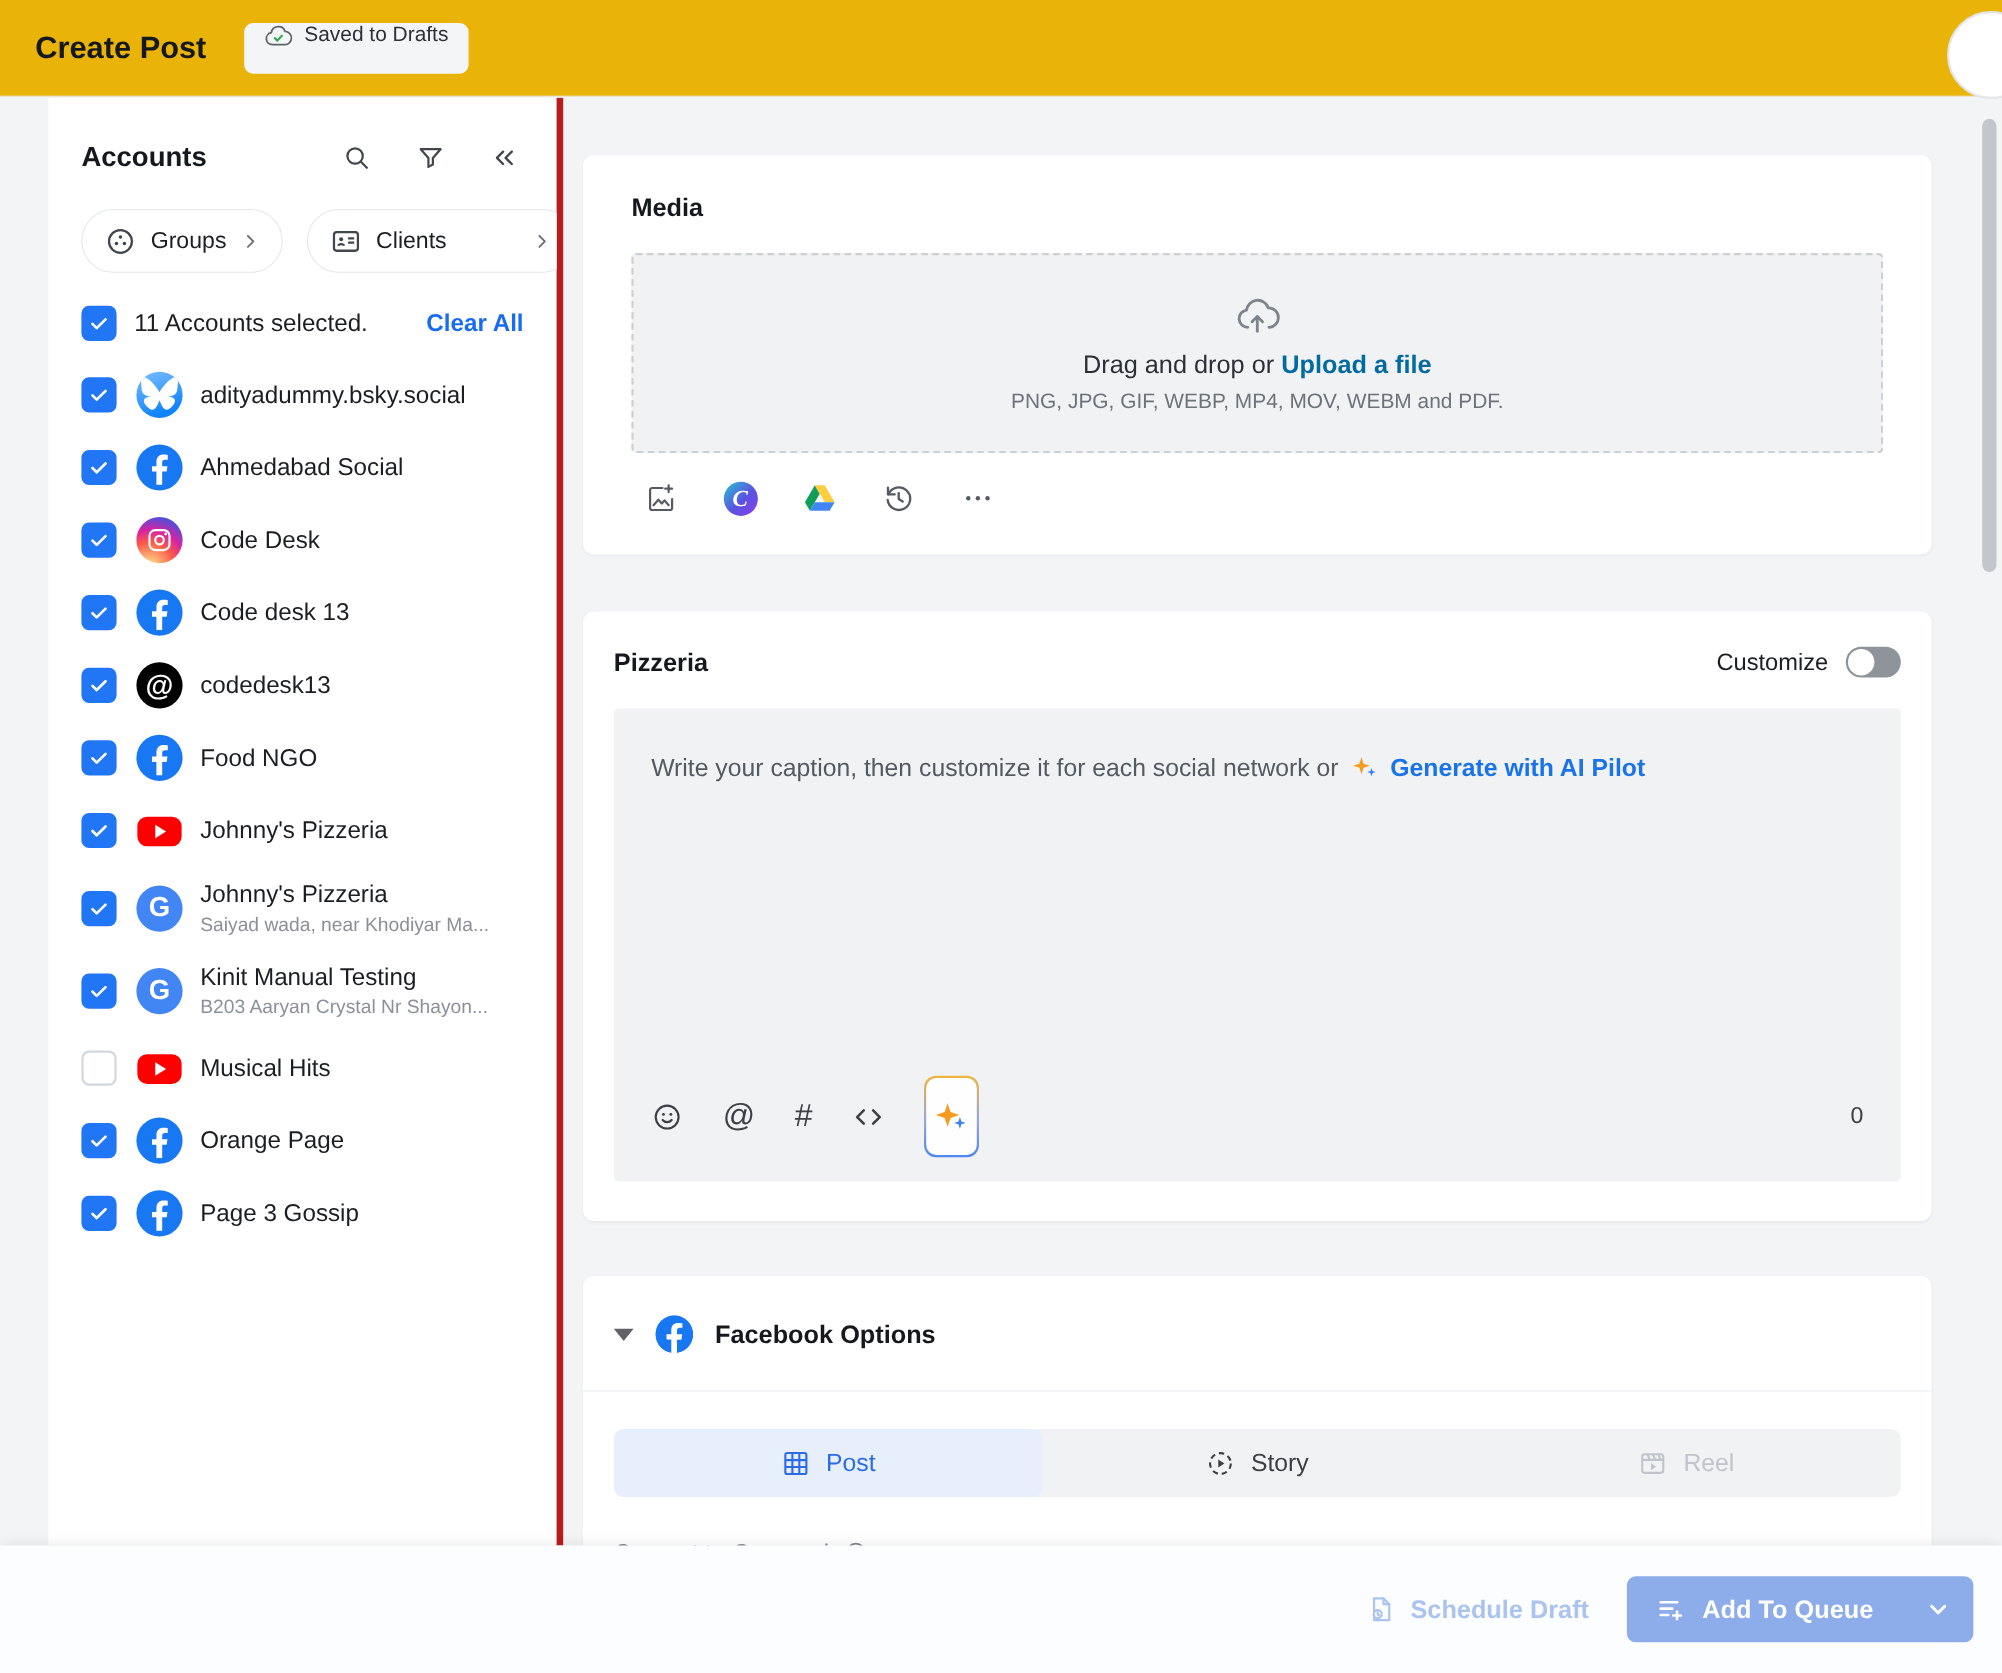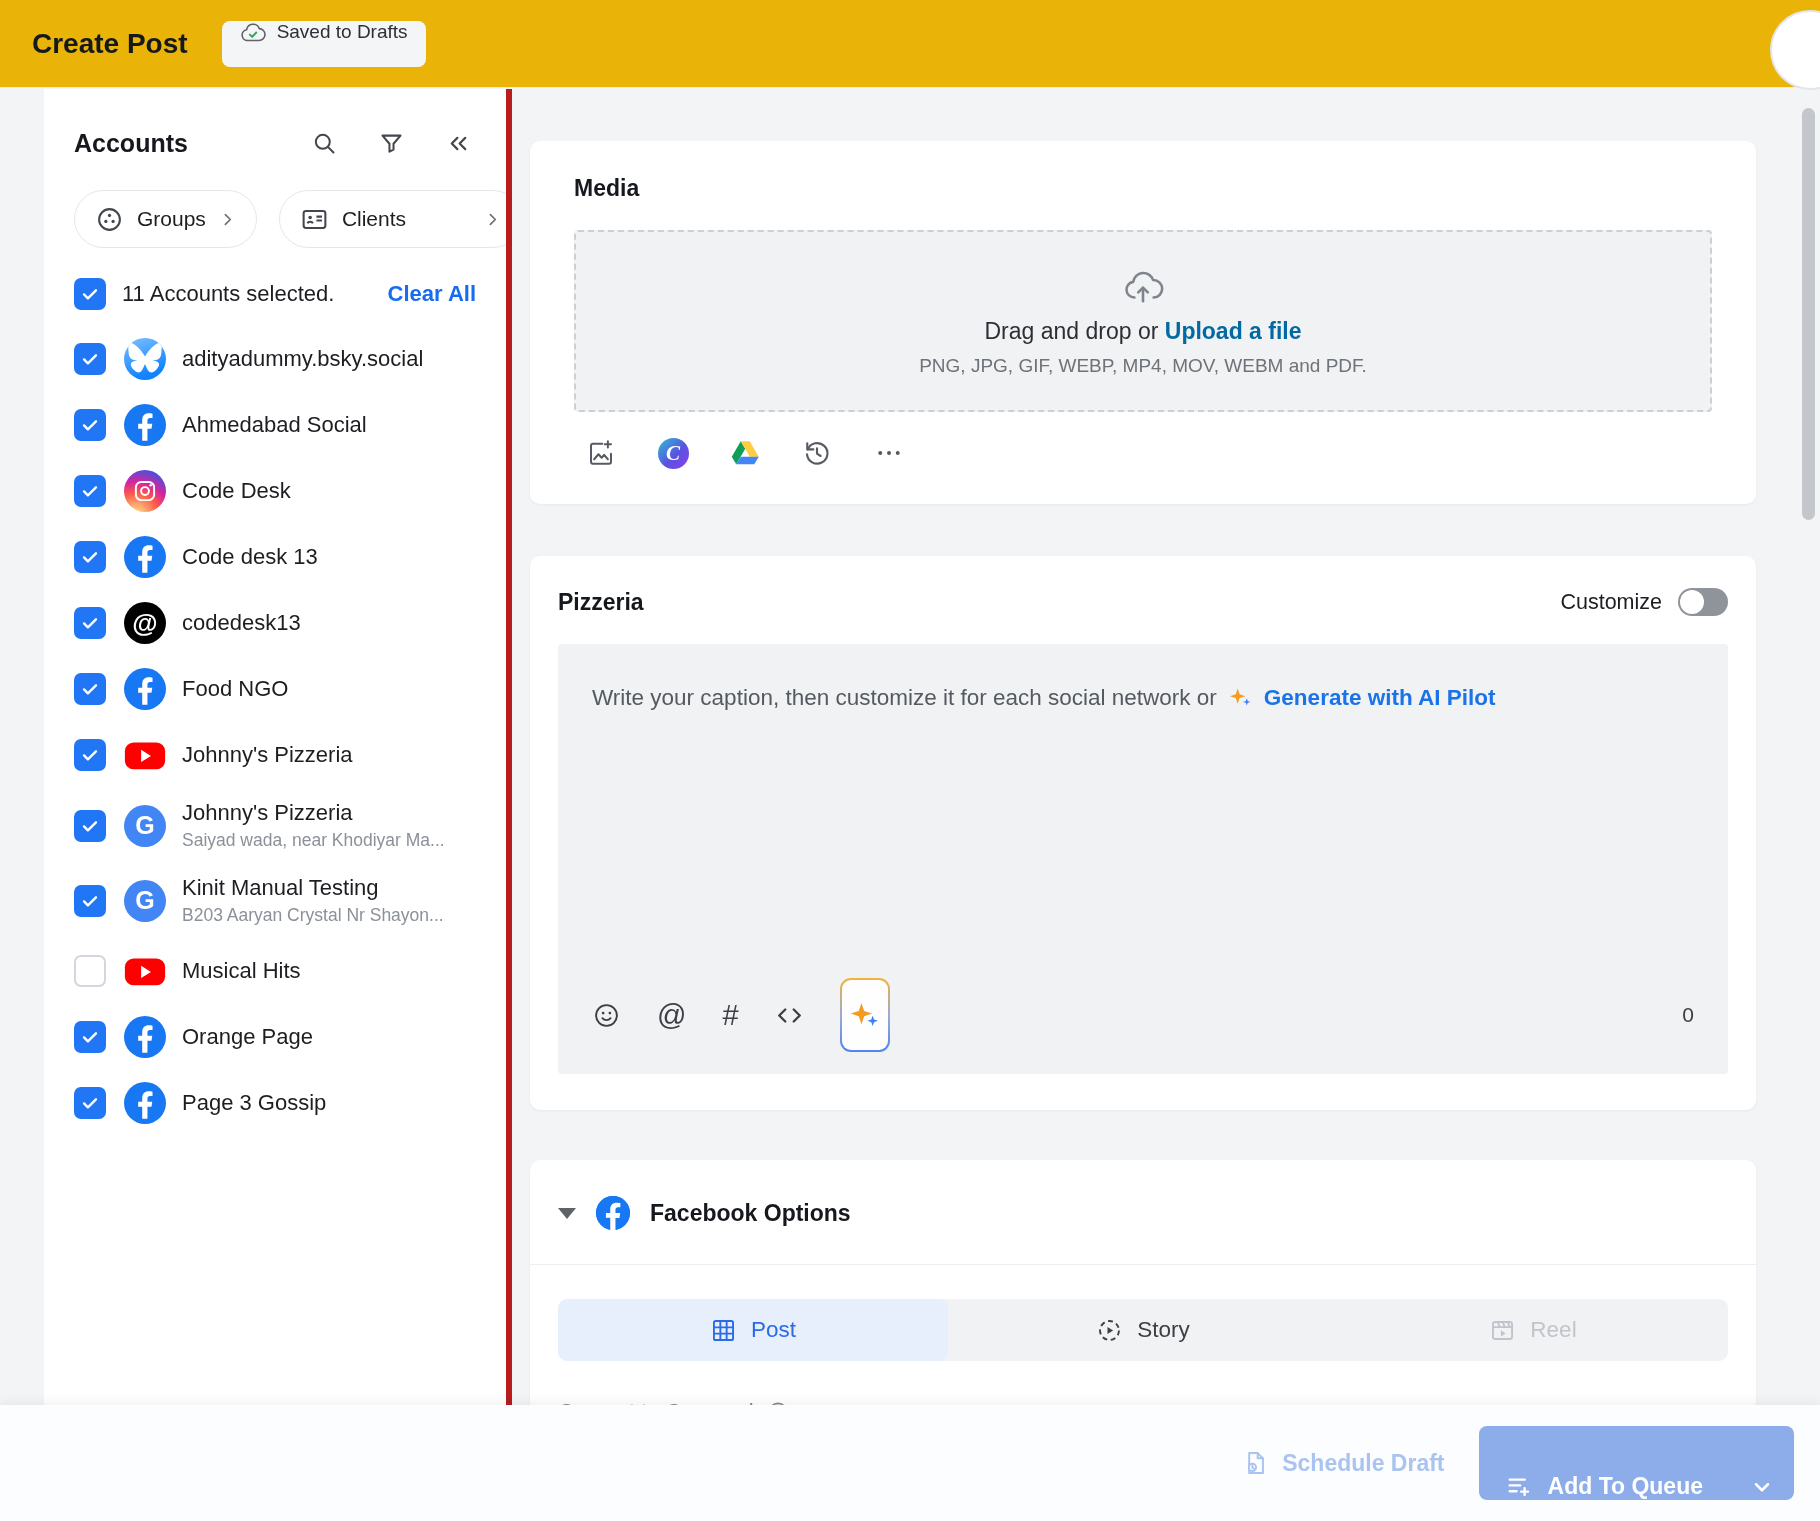--- a/index.html
+++ b/index.html
@@ -183,22 +183,22 @@
     background:#fcfdfe; box-shadow:0 -3px 10px rgba(0,0,0,0.06);
     display:flex; align-items:center; justify-content:flex-end;
     padding-right:26px; z-index:8;
   }
   .schedule-draft {
     display:flex; align-items:center; gap:13px;
     color:#aac3ef; font-size:23px; font-weight:600; margin-right:34px;
   }
   .schedule-draft svg { width:28px; height:28px; }
   .queue-btn {
-    display:flex; align-items:flex-end; background:#8dacea; border-radius:8px;
-    height:74px; color:#fff; overflow:hidden;
+    display:flex; align-items:center; background:#8dacea; border-radius:8px;
+    height:60px; color:#fff; overflow:hidden;
   }
   .queue-main {
     display:flex; align-items:center; gap:15px; padding:0 26px;
     font-size:23px; font-weight:600;
   }
   .queue-main svg { width:28px; height:28px; }
   .queue-sep { width:1px; background:rgba(255,255,255,0.75); margin:11px 0; }
   .queue-caret { width:64px; display:grid; place-items:center; }
   .queue-caret svg { width:26px; height:26px; }
 

